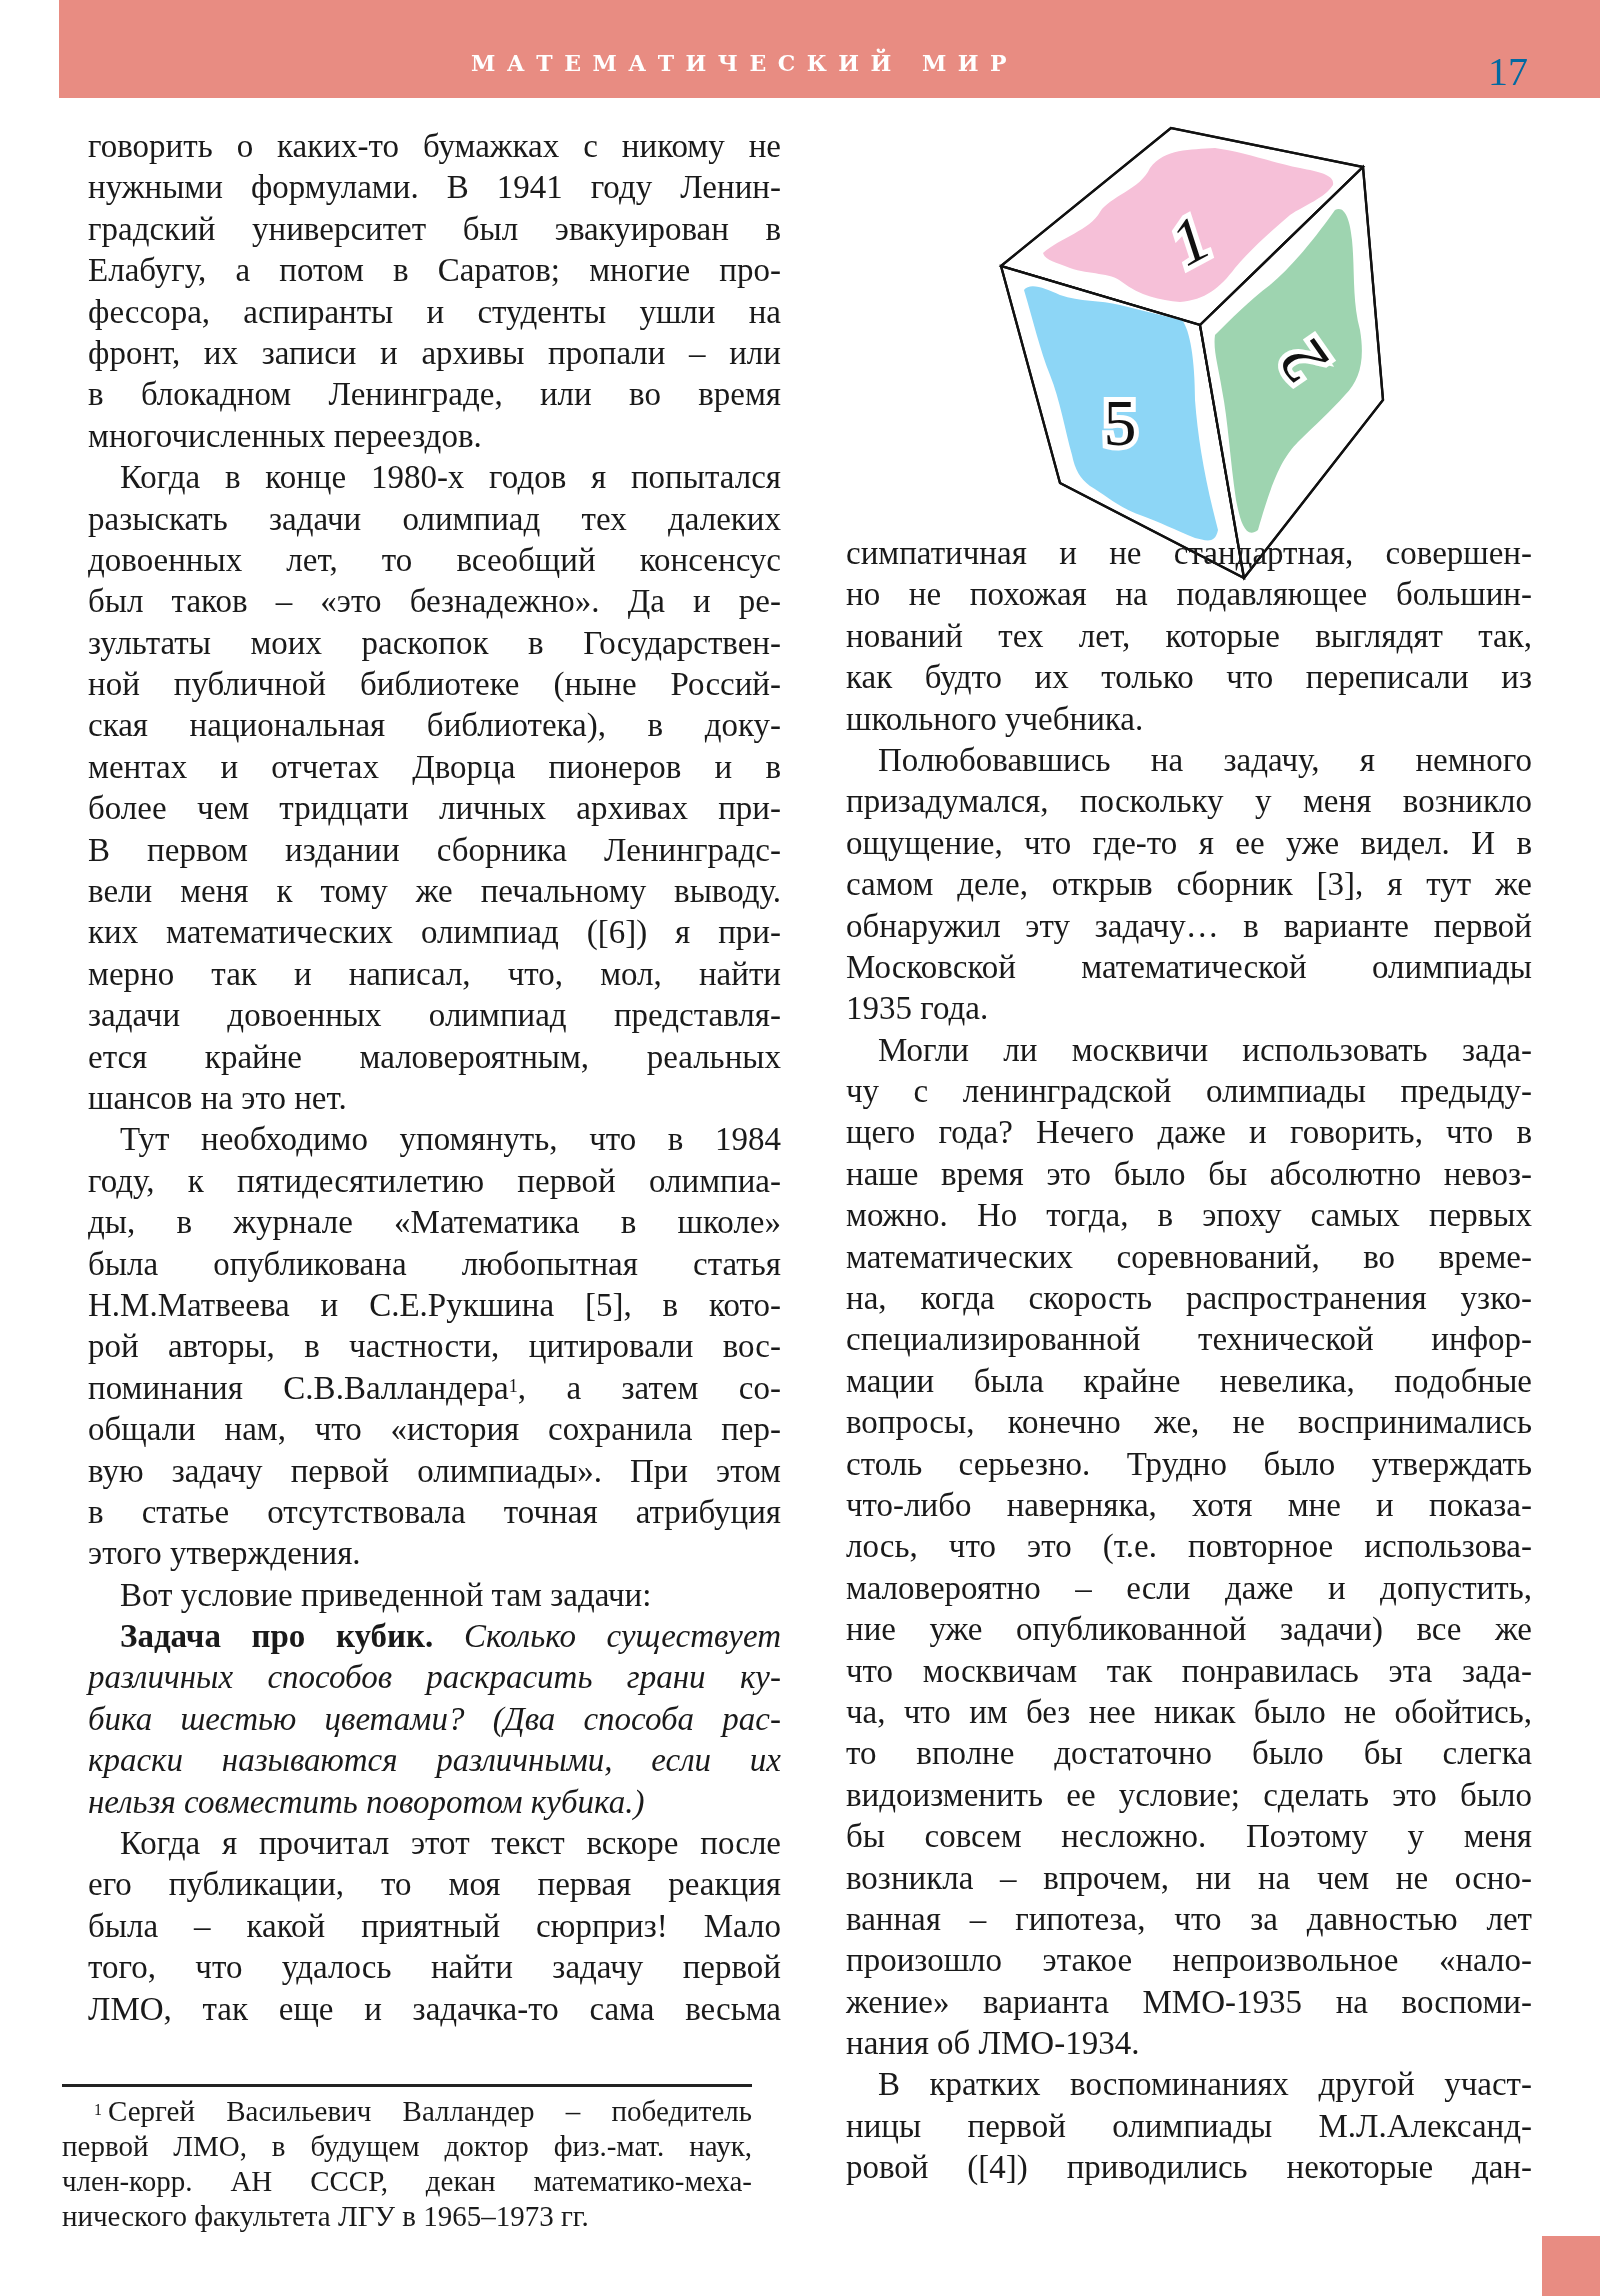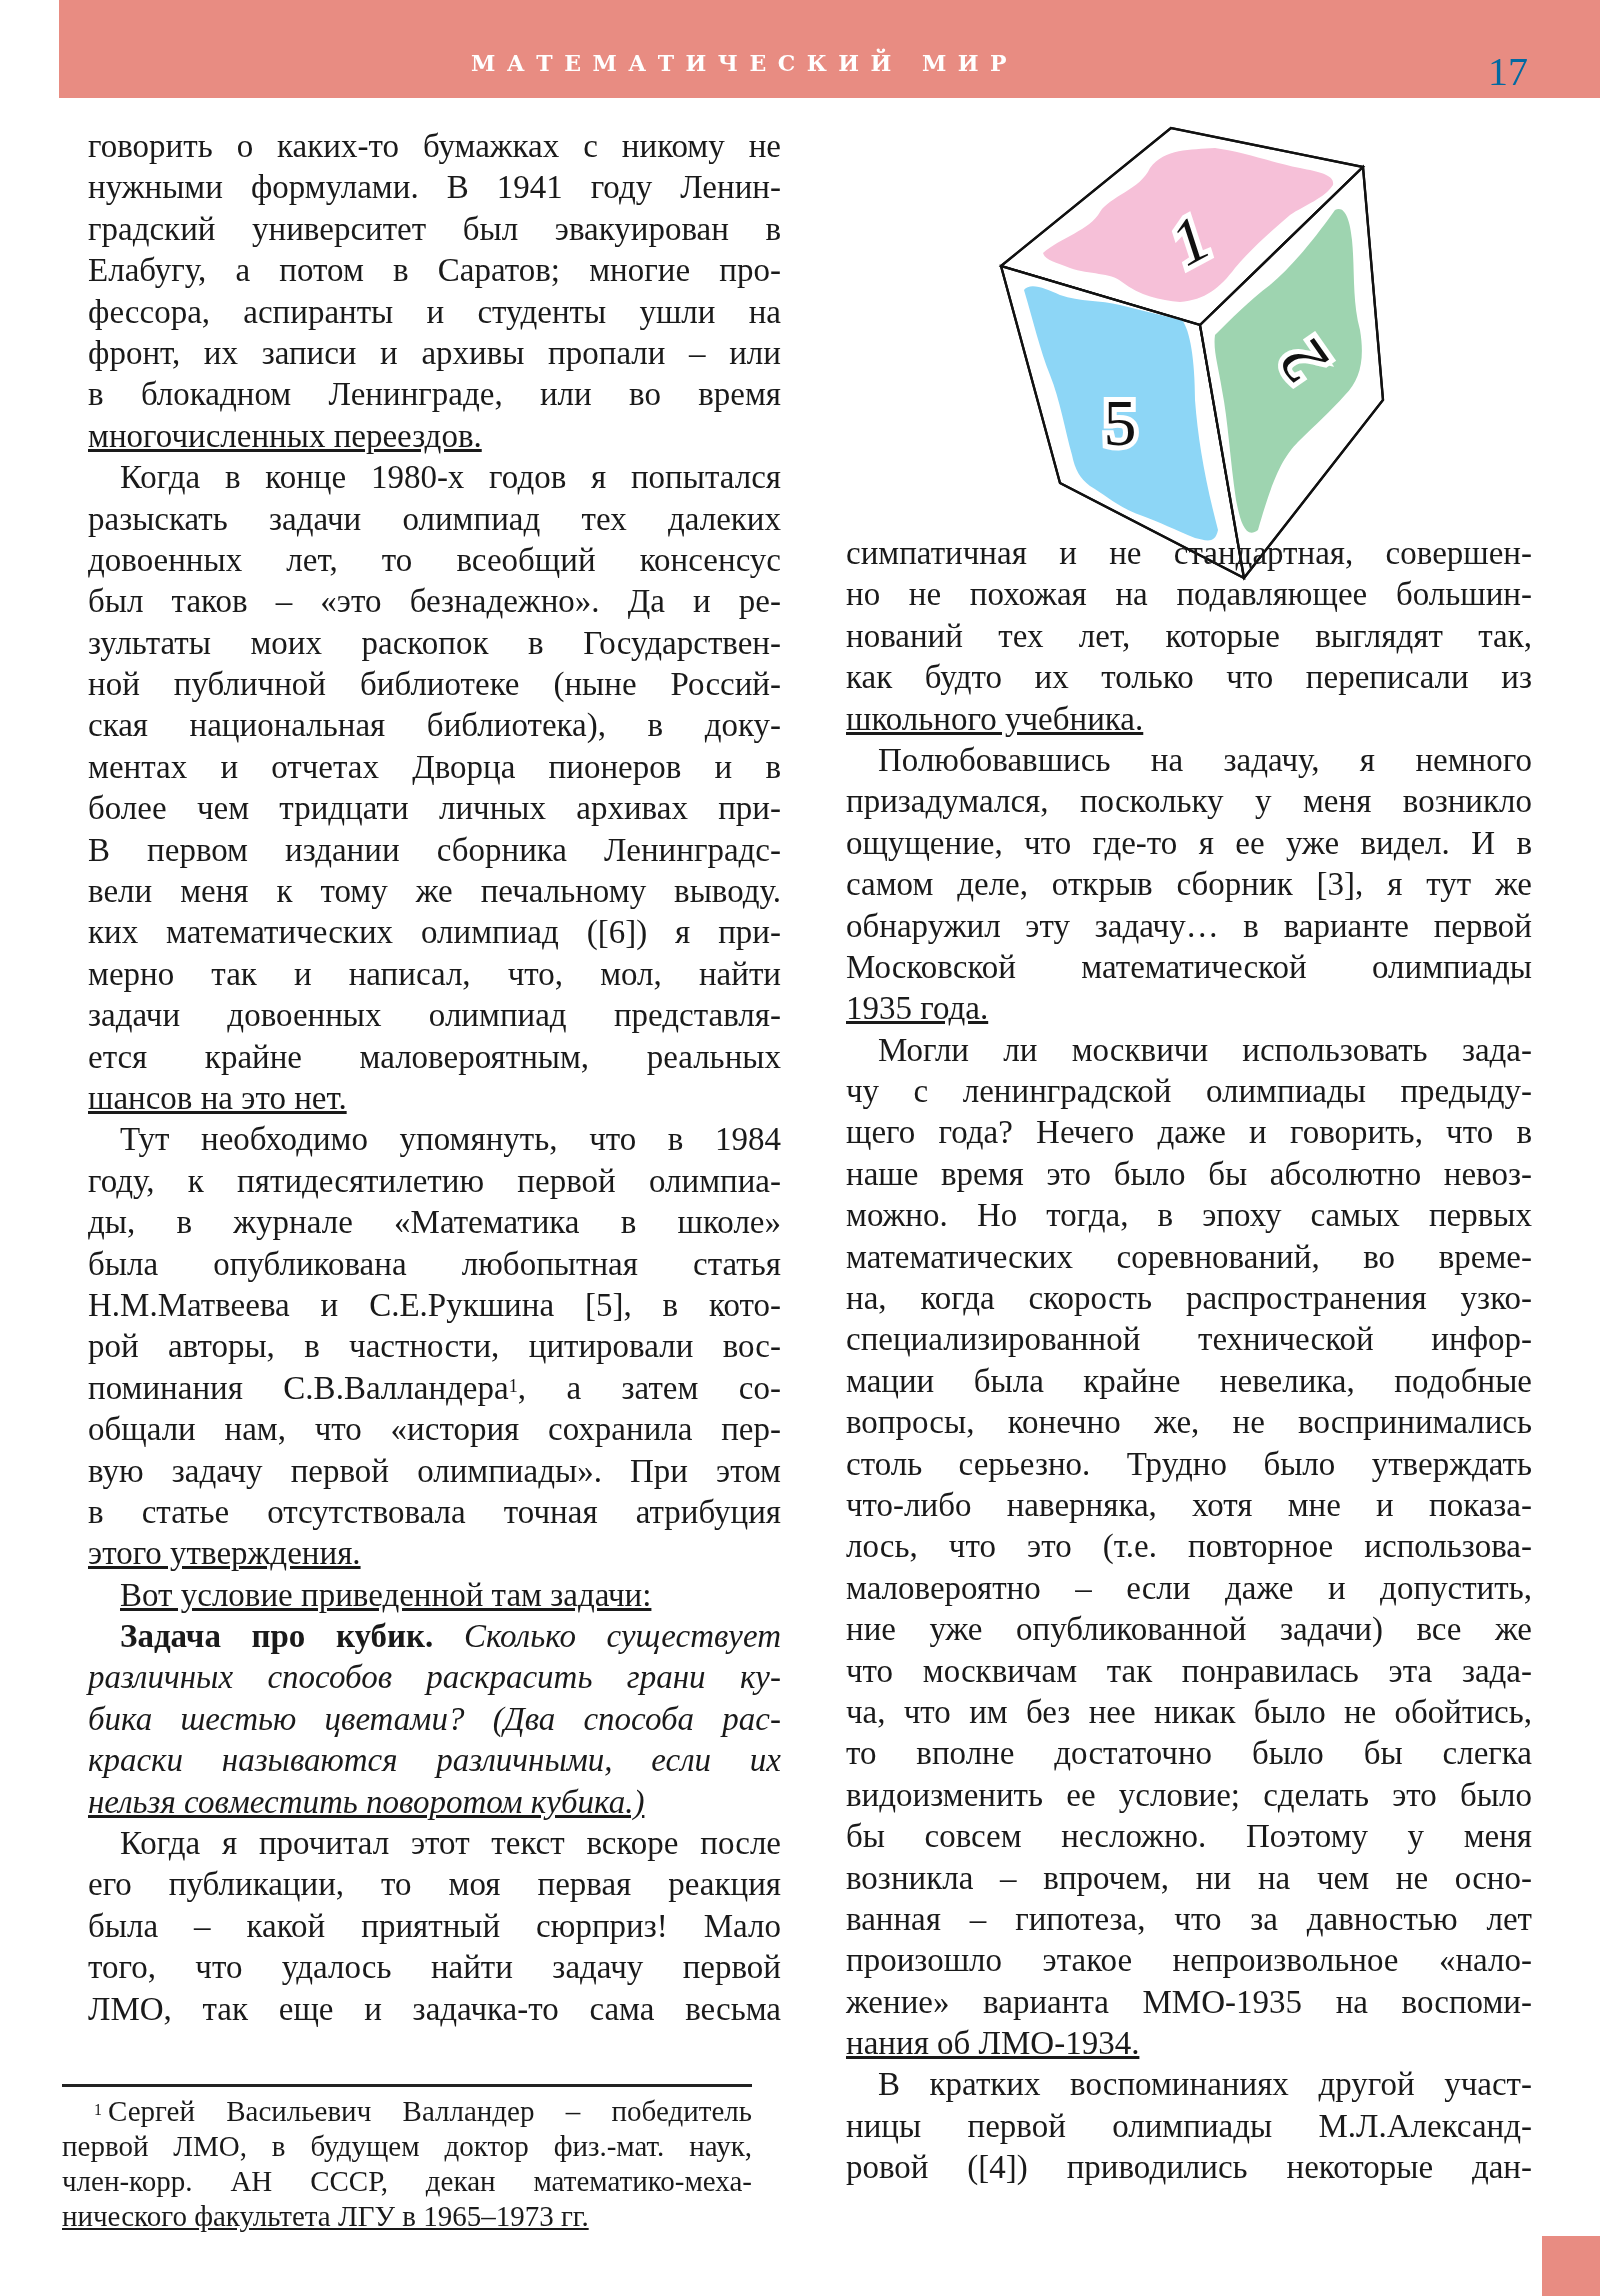--- a/index.html
+++ b/index.html
@@ -7,21 +7,21 @@
          font-family: "Liberation Serif", "DejaVu Serif", serif; color: #1a1a1a; }
   .header { position: absolute; left: 59px; top: 0; width: 1541px; height: 98px; background: #E88C82; }
   .header-title { position: absolute; left: 471px; top: 50px; font-family: "DejaVu Serif", serif;
                   font-weight: bold; font-size: 22px; letter-spacing: 11.5px; color: #ffffff; white-space: nowrap; }
   .page-number { position: absolute; left: 1440px; top: 48px; font-size: 40px; color: #0369a1;
                  font-family: "Liberation Serif", serif; margin-left: 48px; }
   .col { position: absolute; font-size: 33px; line-height: 41.4px; }
   .col-left { left: 59px; top: 126px; width: 693px; margin-left: 29px; }
   .col-right { left: 846px; top: 533px; width: 686px; }
   .line { display: block; white-space: nowrap; text-align: justify; text-align-last: justify; height: 41.4px; overflow: visible; }
-  .line.last { text-align-last: left; text-decoration: underline; }
+  .line.last { text-align-last: left; }
   .line.indent { padding-left: 32px; }
   .italic { font-style: italic; }
   .bold { font-weight: bold; }
   .footnote-rule { position: absolute; left: 62px; top: 2084px; width: 690px; height: 3px; background: #222; }
   .footnote { position: absolute; left: 62px; top: 2094px; width: 690px; font-size: 29px; line-height: 35px; }
   .footnote .line { height: 35px; }
   sup { font-size: 0.55em; vertical-align: top; position: relative; top: -2px; }
   .cube { position: absolute; left: 990px; top: 118px; width: 410px; height: 470px; }
   .corner-block { position: absolute; left: 1542px; top: 2236px; width: 58px; height: 60px; background: #E88C82; }
 </style>

